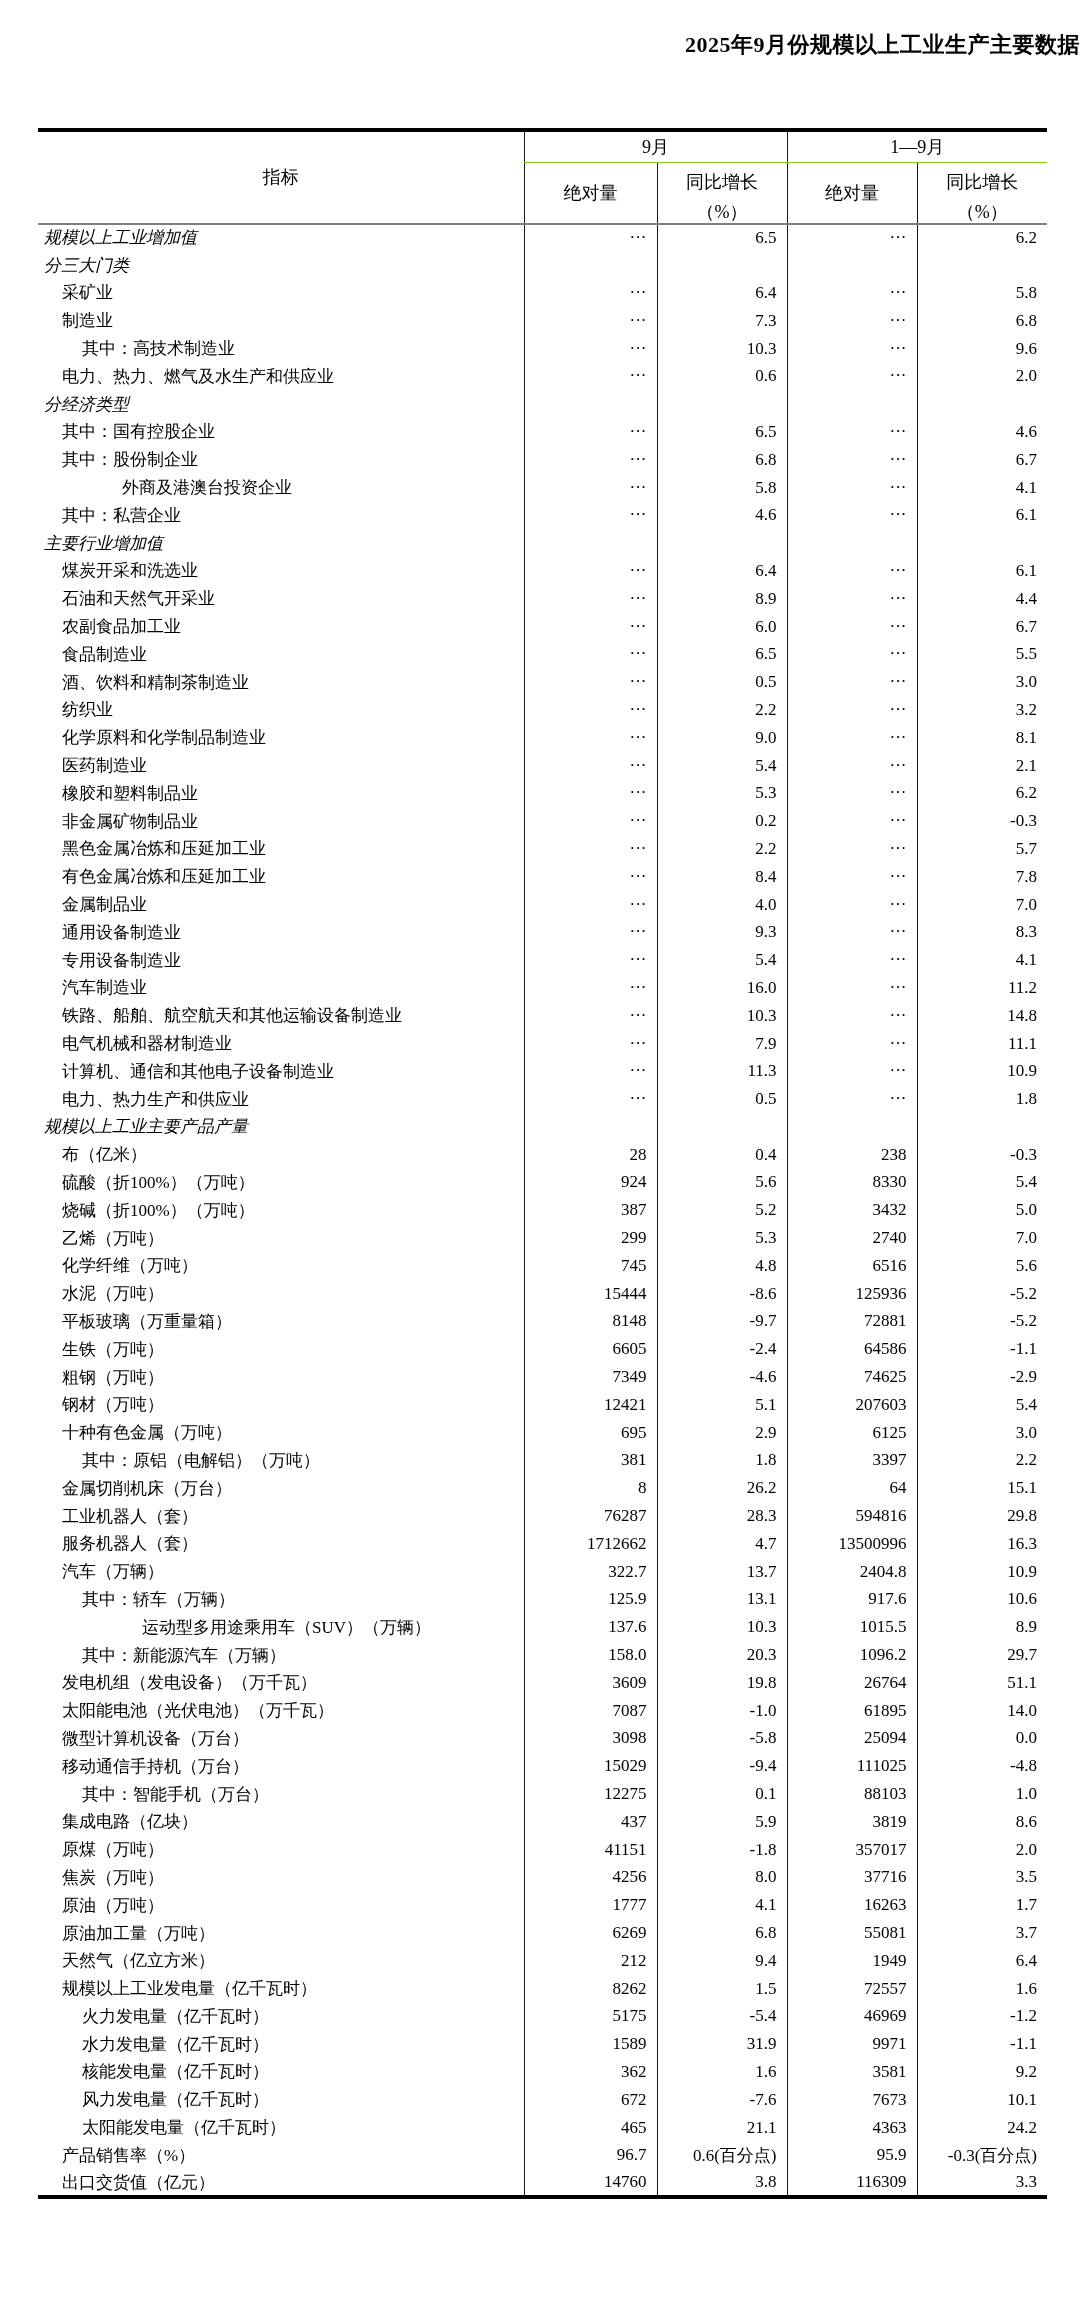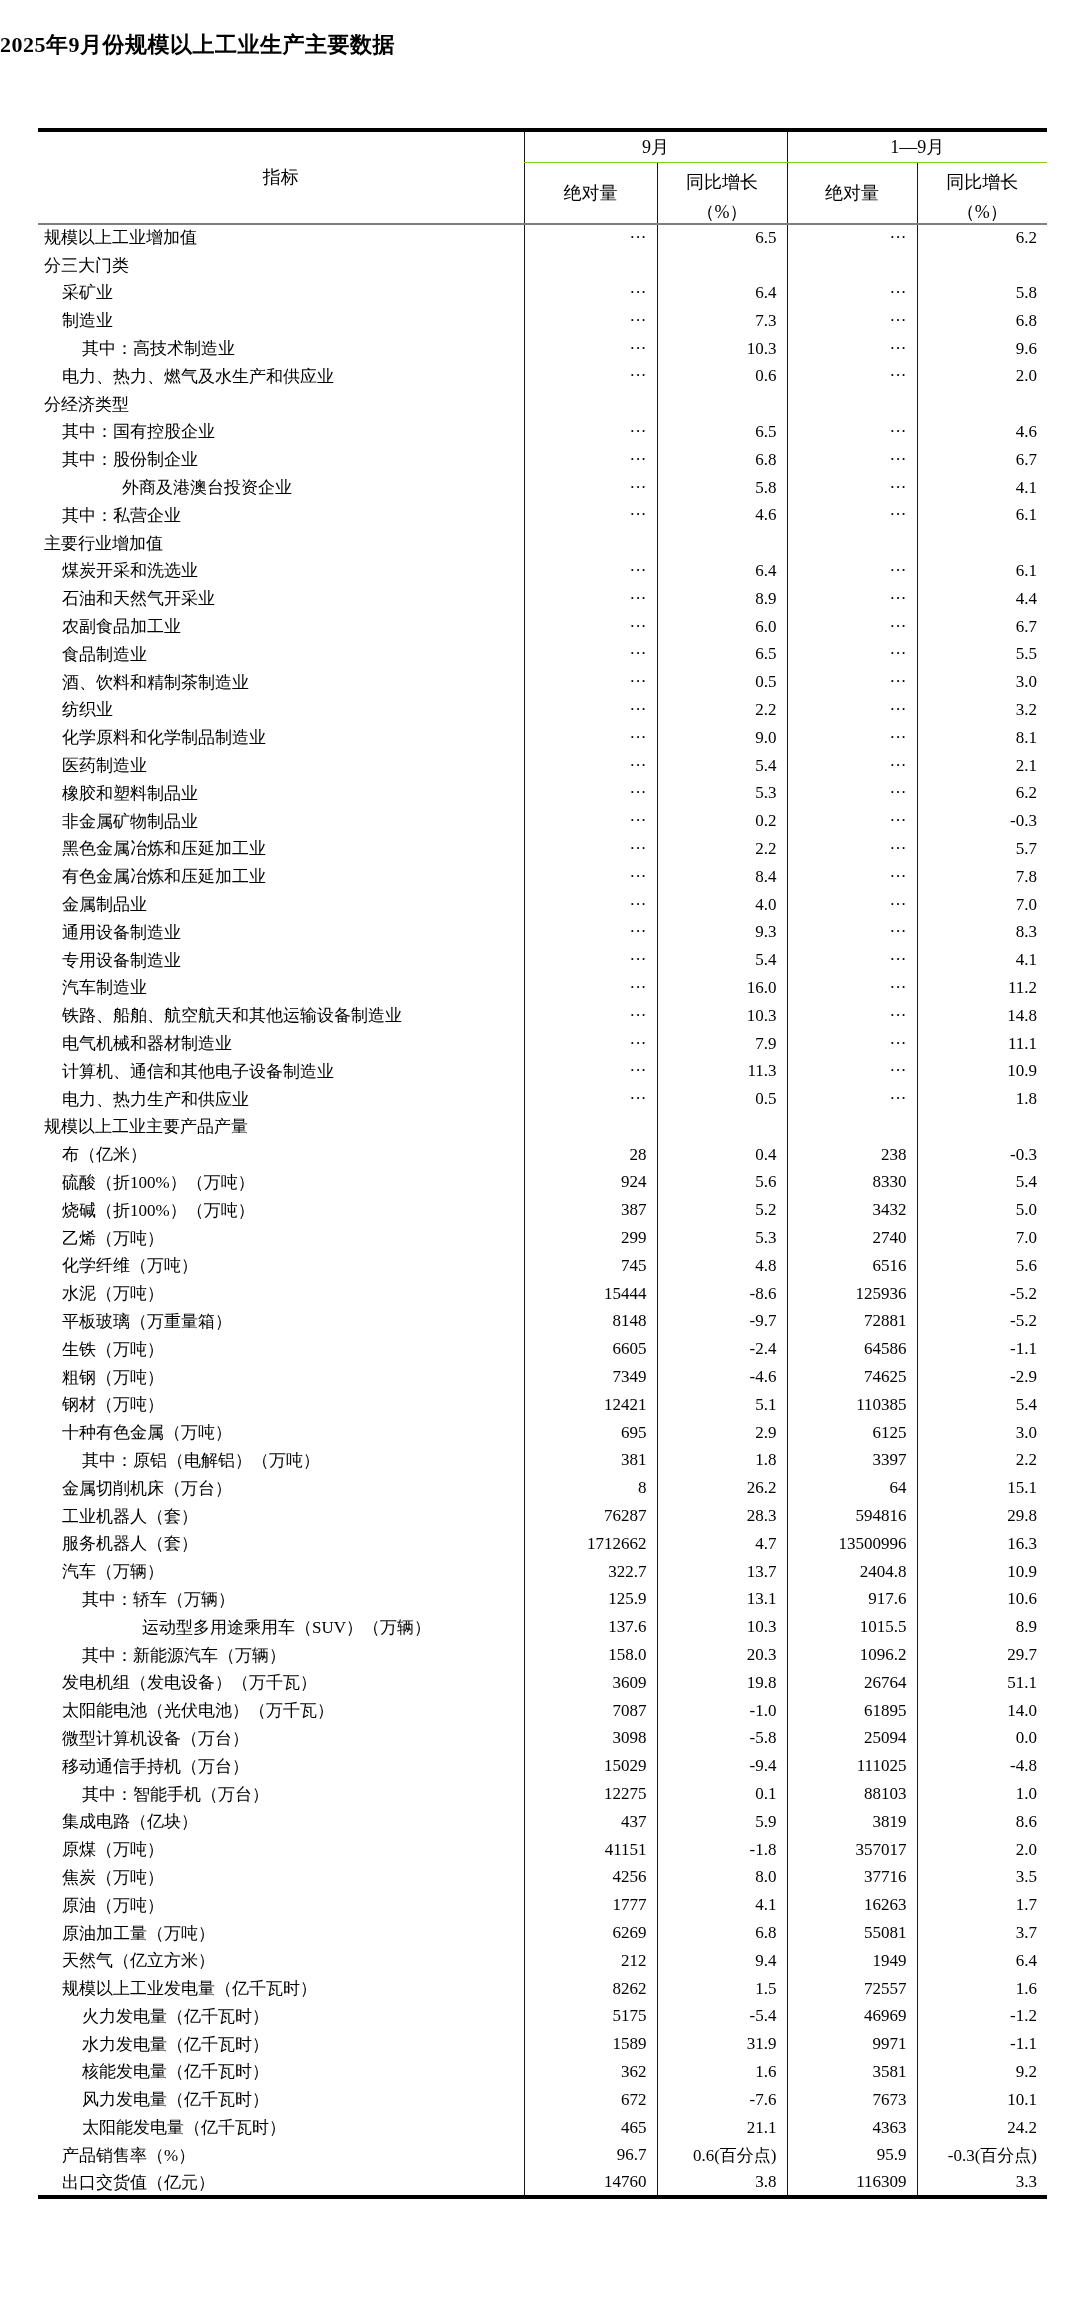--- a/index.html
+++ b/index.html
@@ -3,21 +3,21 @@
 <meta charset="utf-8">
 <style>
   * { margin:0; padding:0; box-sizing:border-box; }
   html,body { background:#fff; }
   body {
     width:1080px; height:2324px; position:relative;
     font-family:"Liberation Serif","DejaVu Serif",serif;
     color:#000;
   }
   .title {
-    text-align:left; padding-top:30px;
+    text-align:right; padding-top:30px;
     font-size:22px; font-weight:bold; letter-spacing:0.5px;
   }
   table.stats {
     position:absolute; left:38px; top:128px; width:1009px;
     border-collapse:collapse; table-layout:fixed;
     border-top:4px solid #000; border-bottom:4px solid #000;
   }
   th { font-weight:normal; }
   thead th {
     text-align:center; vertical-align:middle; font-size:18px; line-height:22px;
@@ -27,21 +27,21 @@
   .hsep { border-bottom:2px solid #7f7f7f; }
   .vline { border-left:1px solid #1a1a1a; }
   .th-period { border-bottom:1px solid #84cc16; }
   .th-yoy span { display:block;margin-top:8px; }
   tbody td {
     height:27.8px; font-size:17px; vertical-align:middle;
     white-space:nowrap; overflow:hidden;
   }
   .c-label { text-align:left; }
   .c-num { text-align:right; padding-right:10px; }
-  .ind-0 { padding-left:6px; }
+  .ind-0 { padding-left:6px;font-style:italic; }
   .ind-1 { padding-left:24px; }
   .ind-2 { padding-left:44px; }
   .ind-3 { padding-left:84px; }
   .ind-4 { padding-left:104px; }
 </style>
 </head>
 <body>
 
 <div class="title">2025年9月份规模以上工业生产主要数据</div>
 
@@ -364,21 +364,21 @@
         <td class="c-label ind-1">粗钢（万吨）</td>
         <td class="c-num vline">7349</td>
         <td class="c-num vline">-4.6</td>
         <td class="c-num vline">74625</td>
         <td class="c-num vline">-2.9</td>
       </tr>
       <tr>
         <td class="c-label ind-1">钢材（万吨）</td>
         <td class="c-num vline">12421</td>
         <td class="c-num vline">5.1</td>
-        <td class="c-num vline">110385</td>
+        <td class="c-num vline">207603</td>
         <td class="c-num vline">5.4</td>
       </tr>
       <tr>
         <td class="c-label ind-1">十种有色金属（万吨）</td>
         <td class="c-num vline">695</td>
         <td class="c-num vline">2.9</td>
         <td class="c-num vline">6125</td>
         <td class="c-num vline">3.0</td>
       </tr>
       <tr>

